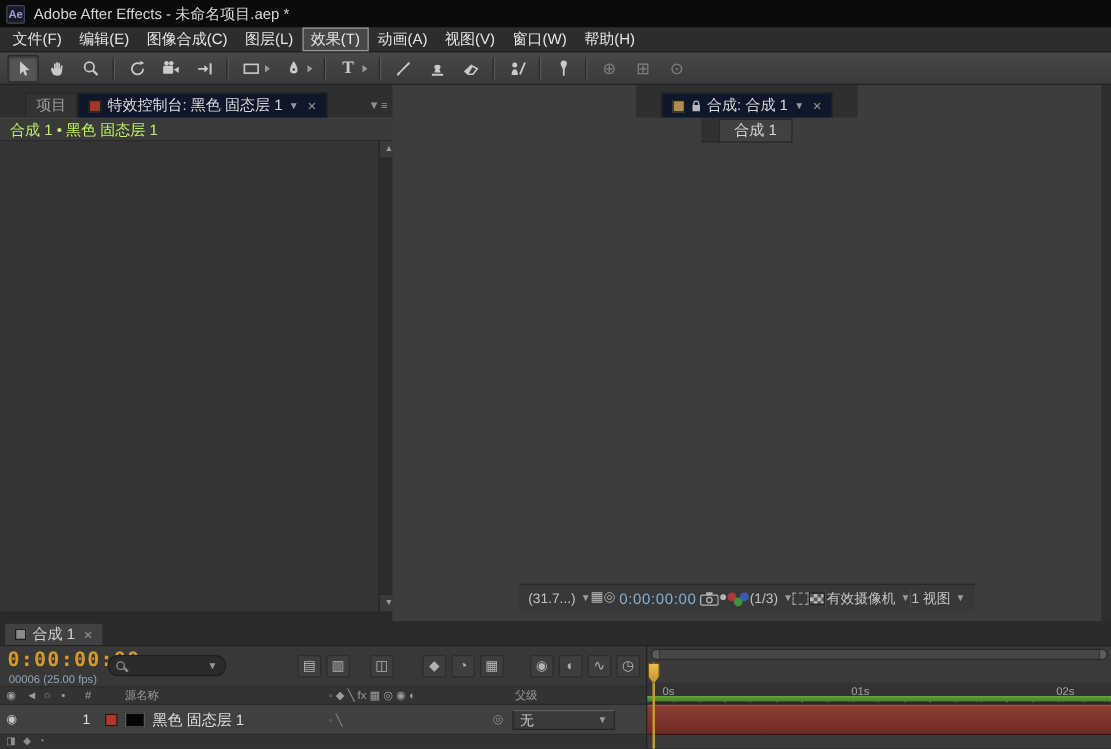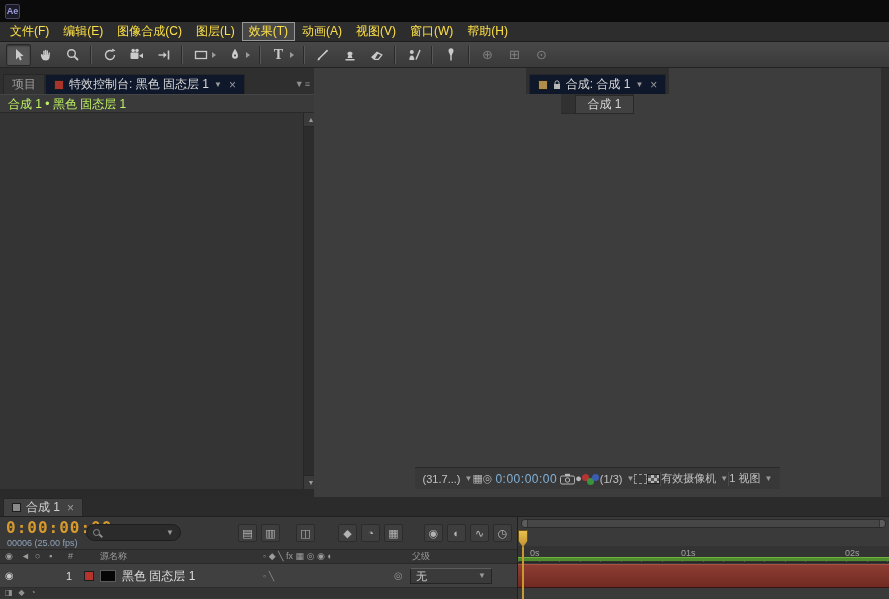--- a/index.html
+++ b/index.html
@@ -7,35 +7,35 @@
   body { font-family:"Liberation Sans","DejaVu Sans",sans-serif; background:#2e2e2e; color:#ccc; }
   .app { position:relative; width:889px; height:599px; background:#2e2e2e; font-size:12px; }
 
   
   .titlebar { position:absolute; top:0; left:0; right:0; height:22px; background:#0b0b0b; display:flex; align-items:center; padding:0 5px; gap:7px; }
   .ae-badge { width:15px; height:15px; flex:none; background:#1b1b28; border:1px solid #454560; color:#9d9ddc; font-size:9px; font-weight:bold; display:flex; align-items:center; justify-content:center; border-radius:2px; }
   .win-title { color:#d6d6d6; font-size:12px; white-space:nowrap; }
 
   
   .menubar { position:absolute; top:22px; left:0; right:0; height:20px; background:#2d2d2d; border-bottom:1px solid #1d1d1d; display:flex; align-items:center; padding:0 3px; }
-  .menu-item { padding:1px 7px; color:#fde047; font-size:12px; white-space:nowrap; }
+  .menu-item { padding:1px 7px; color:#e5e5e5; font-size:12px; white-space:nowrap; }
   .menu-item.active { border:1px solid #979797; background:#474747; padding:0 6px; }
 
   
   .toolbar { position:absolute; top:42px; left:0; right:0; height:26px; background:linear-gradient(#484848,#3a3a3a); border-bottom:1px solid #232323; display:flex; align-items:center; padding:0 5px; }
   .tool { position:relative; width:25px; height:22px; display:flex; align-items:center; justify-content:center; margin:0 1px; border-radius:2px; }
   .tool.active { background:#555; border:1px solid #282828; box-shadow:inset 0 1px 2px rgba(0,0,0,.45); }
   .tool.dim { opacity:.45; }
   .tool-sep { width:2px; height:18px; margin:0 4px; border-left:1px solid #2a2a2a; border-right:1px solid #585858; }
   .tool-caret { width:0; height:0; border:3px solid transparent; border-left:4px solid #9a9a9a; margin:0 2px 0 -2px; }
   .type-letter { color:#cacaca; font-weight:bold; font-size:14px; font-family:"Liberation Serif","DejaVu Serif",serif; }
   .tool .glyph { color:#cacaca; font-size:13px; line-height:1; }
 
   
-  .tabbar { height:26px; background:#2f2f2f; display:flex; align-items:flex-end; padding:0 3px; position:relative; }
+  .tabbar { height:26px; background:#2f2f2f; display:flex; align-items:flex-end; padding:0 20px; position:relative; }
   .tab { height:20px; display:flex; align-items:center; gap:5px; padding:0 8px; background:#333; color:#9c9c9c; font-size:12px; border:1px solid #262626; border-bottom:none; white-space:nowrap; }
   .tab.active { background:#0f172a; color:#dadada; }
   .swatch { width:10px; height:10px; border:1px solid #1d1d1d; flex:none; }
   .swatch.red { background:#a8342c; }
   .swatch.tan { background:#b08d4a; }
   .swatch.gray { background:#8a8a8a; width:9px; height:9px; }
   .dd { color:#9a9a9a; font-size:8px; line-height:1; }
   .x { color:#9a9a9a; font-size:12px; line-height:1; margin-left:2px; }
   .panel-menu { position:absolute; right:7px; bottom:5px; color:#8f8f8f; font-size:9px; letter-spacing:1px; }
 
@@ -118,20 +118,21 @@
   .cti-line { position:absolute; left:4px; top:13px; bottom:0; width:2px; background:#c8992f; z-index:4; }
   .cti-head { position:absolute; left:0; top:13px; width:10px; height:17px; background:linear-gradient(#e9c252,#c2922f); border:1px solid #6b5214; clip-path:polygon(0 0,100% 0,100% 60%,50% 100%,0 60%); z-index:5; }
 </style>
 </head>
 <body>
 
 <div class="app">
 
   <div class="titlebar">
     <span class="ae-badge">Ae</span>
+    <span class="win-title">Adobe After Effects - 未命名项目.aep *</span>
   </div>
 
   <div class="menubar">
     <span class="menu-item">文件(F)</span>
     <span class="menu-item">编辑(E)</span>
     <span class="menu-item">图像合成(C)</span>
     <span class="menu-item">图层(L)</span>
     <span class="menu-item active">效果(T)</span>
     <span class="menu-item">动画(A)</span>
     <span class="menu-item">视图(V)</span>

